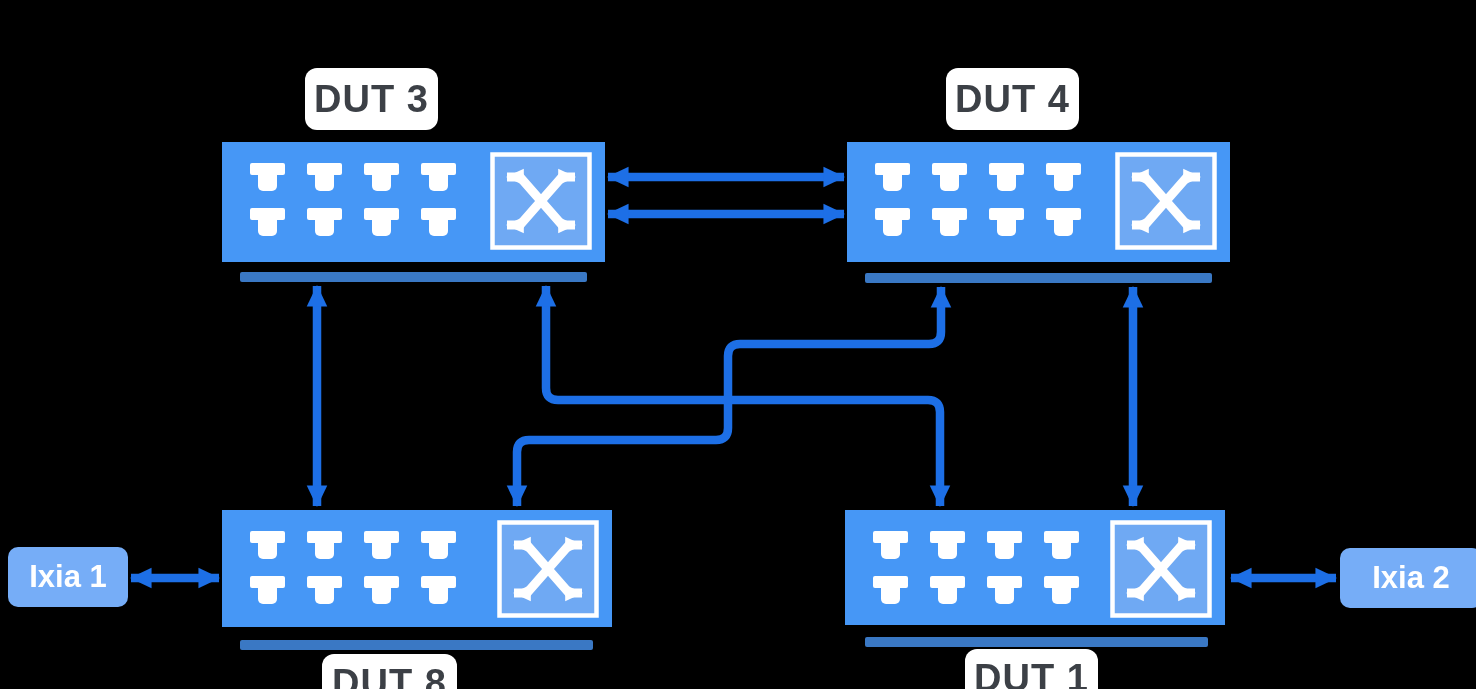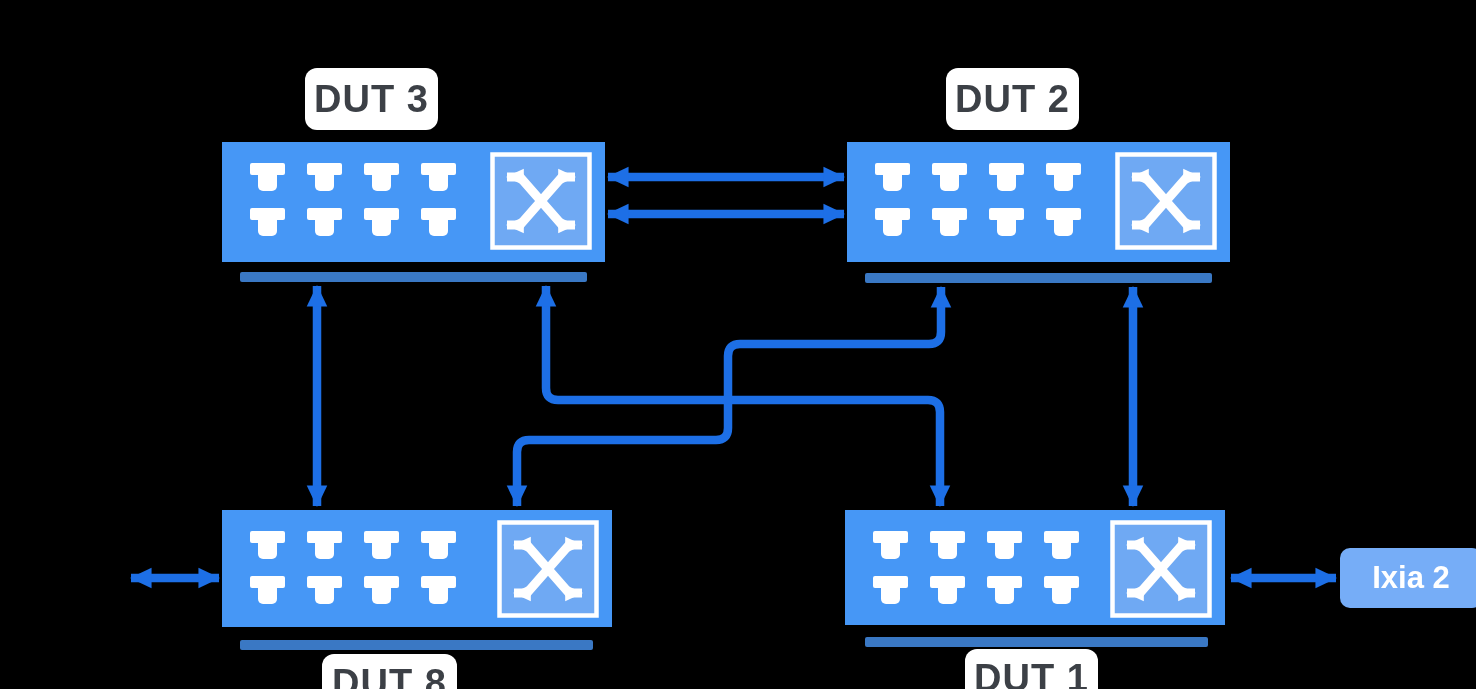--- a/index.html
+++ b/index.html
@@ -101,21 +101,21 @@
     <svg width="102" height="98" viewBox="0 0 102 98" xmlns="http://www.w3.org/2000/svg">
       <rect x="2.5" y="2.5" width="97" height="93" fill="#6fa9f3" stroke="#ffffff" stroke-width="4.5"></rect>
       <g stroke="#ffffff" stroke-width="9" fill="none">
         <path d="M 17 25 H 30 L 72 73 H 85" marker-start="url(#xhead)" marker-end="url(#xhead)"></path>
         <path d="M 17 73 H 30 L 72 25 H 85" marker-start="url(#xhead)" marker-end="url(#xhead)"></path>
       </g>
     </svg>
   </span>
   </div>
   <div class="bar" style="left:865px;top:243px;width:347px;height:10px"></div>
-  <div class="dlabel" style="left:946px;top:38px;width:133px;height:62px">DUT 2</div>
+  <div class="dlabel" style="left:946px;top:38px;width:133px;height:62px">DUT 4</div>
 
   <div class="switch-body" style="left:222px;top:480px;width:390px;height:117px">
     <div class="ports">
         <div class="port"></div>
         <div class="port"></div>
         <div class="port"></div>
         <div class="port"></div>
         <div class="port"></div>
         <div class="port"></div>
         <div class="port"></div>
@@ -151,15 +151,16 @@
       <g stroke="#ffffff" stroke-width="9" fill="none">
         <path d="M 17 25 H 30 L 72 73 H 85" marker-start="url(#xhead)" marker-end="url(#xhead)"></path>
         <path d="M 17 73 H 30 L 72 25 H 85" marker-start="url(#xhead)" marker-end="url(#xhead)"></path>
       </g>
     </svg>
   </span>
   </div>
   <div class="bar" style="left:865px;top:607px;width:343px;height:10px"></div>
   <div class="dlabel" style="left:965px;top:619px;width:133px;height:58px">DUT 1</div>
 
+  <div class="ixia" style="left:8px;top:517px;width:120px;height:60px">Ixia 1</div>
   <div class="ixia" style="left:1340px;top:518px;width:142px;height:60px">Ixia 2</div>
 
 </div>
 
 </body></html>

